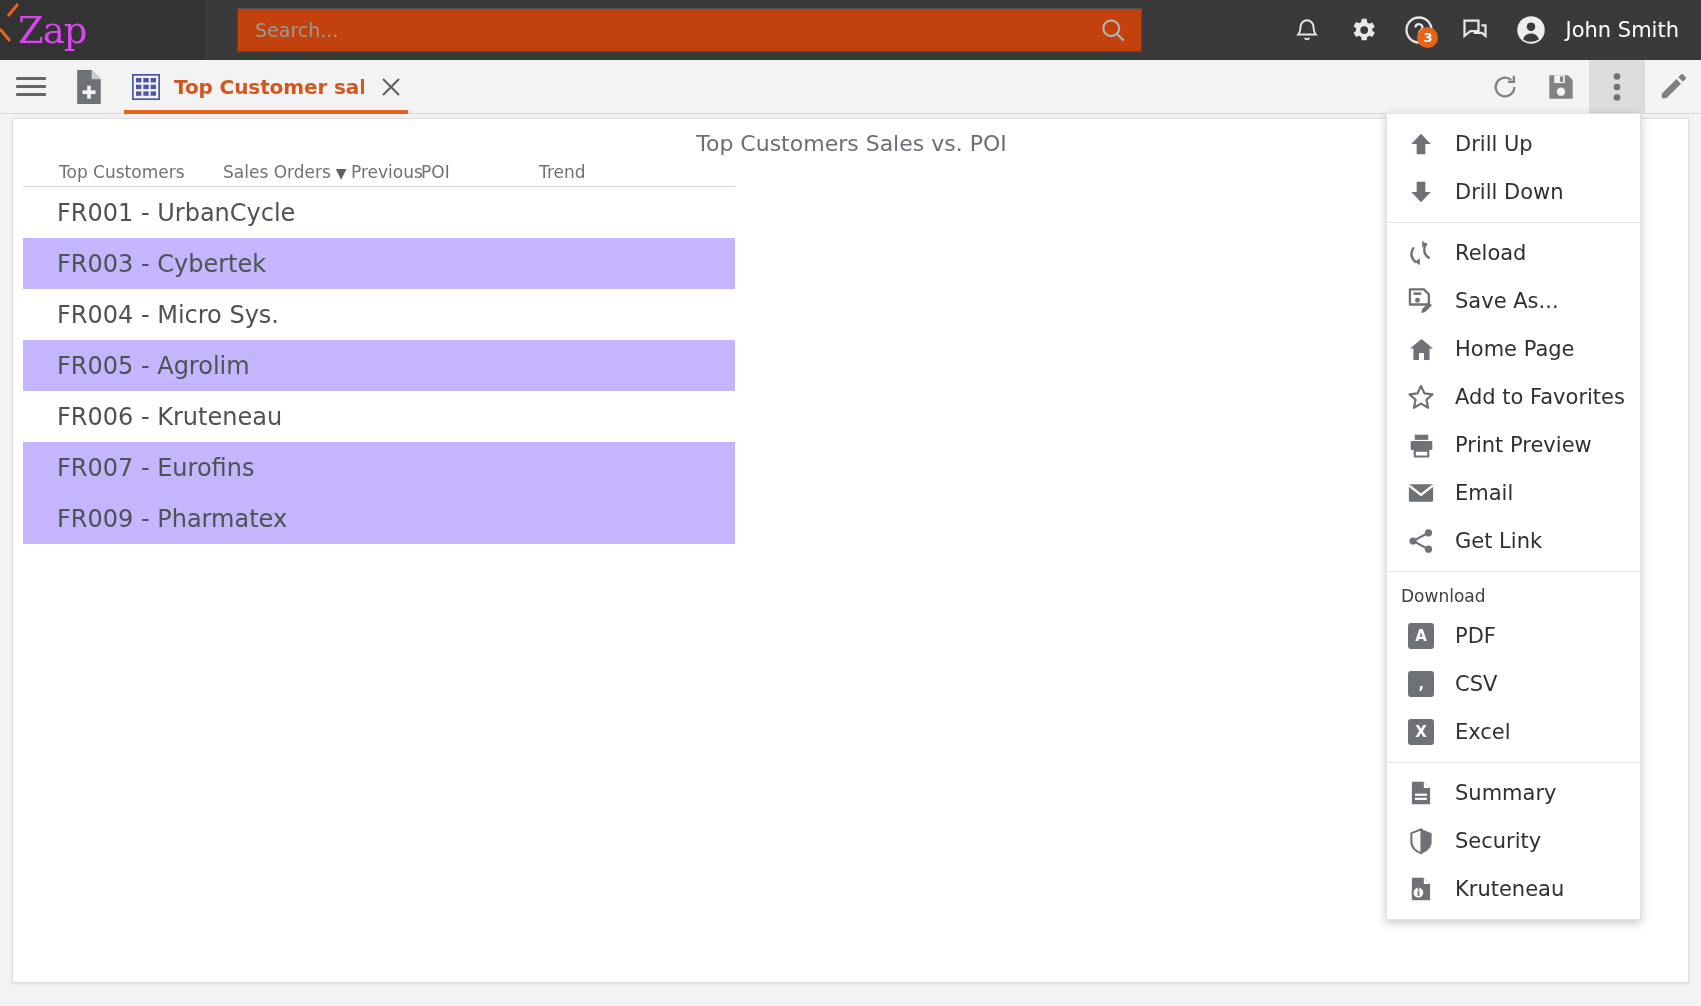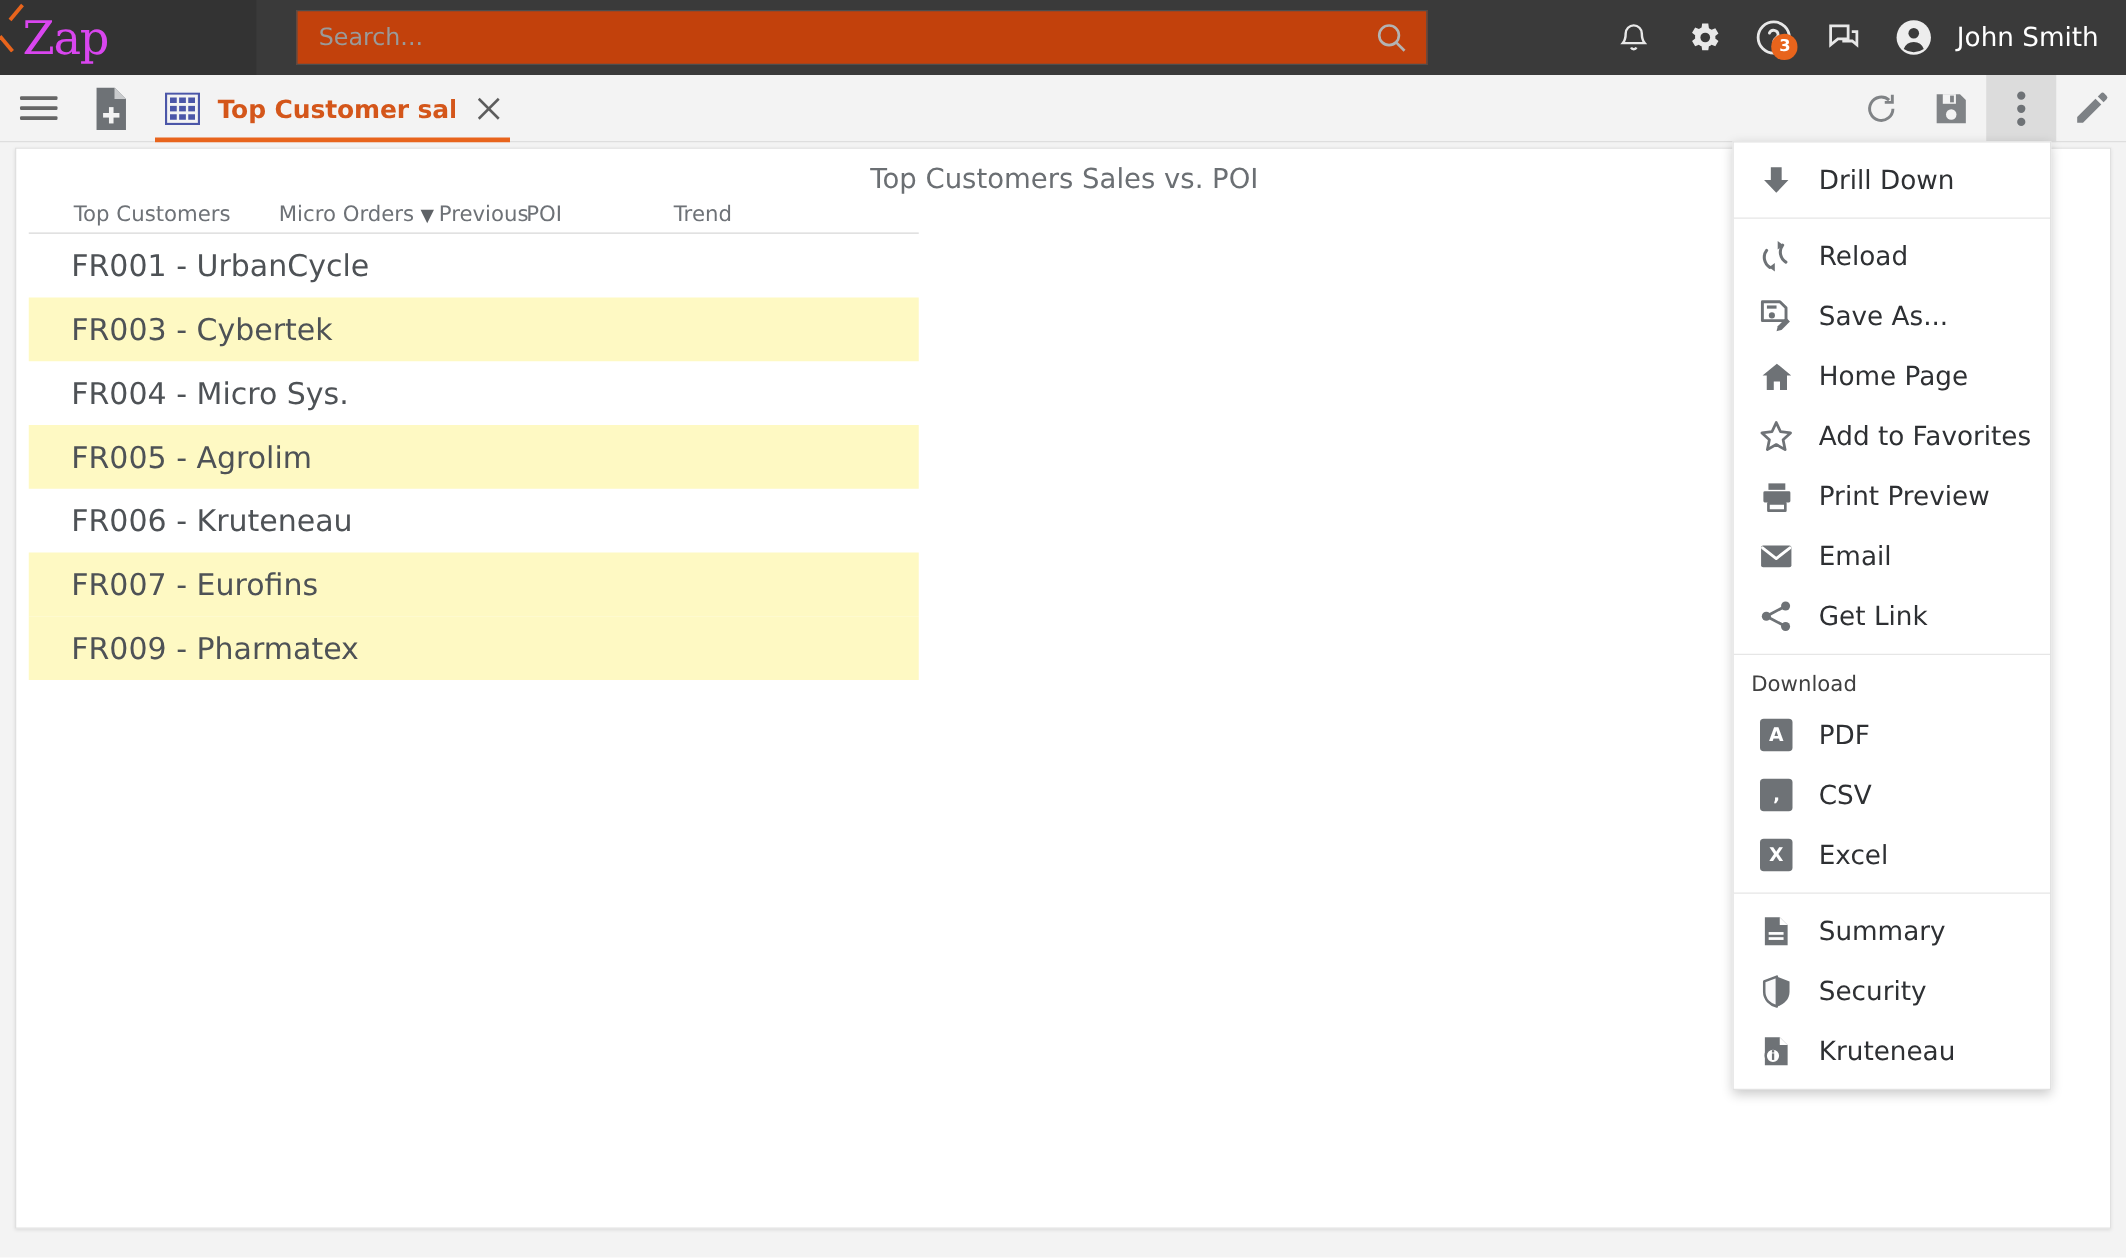--- a/index.html
+++ b/index.html
@@ -132,21 +132,21 @@
   .th.c-so    { width: 128px; }
   .th.c-prev  { width:  70px; }
   .th.c-poi   { width: 118px; }
   .th.c-trend { width: 100px; }
   .sort-caret { font-size: 14px; margin-left: 5px; color: #5e6266; }
 
   .trow {
     height: 51px; display: flex; align-items: center;
     color: #4e5256; font-size: 24px;
   }
-  .trow.alt { background: #fef9c3; }
+  .trow.alt { background: #c4b5fd; }
   .td-cust { width: 200px; padding-left: 34px; white-space: nowrap; }
   .td-so    { width: 128px; }
   .td-prev  { width: 70px; }
   .td-poi   { width: 118px; }
   .td-trend { width: 100px; }
 
   
   .menu {
     position: absolute; left: 1386px; top: 113px;
     width: 255px;
@@ -328,21 +328,21 @@
 <div class="page-bg"></div>
 
 <div class="panel">
 
   <div class="panel-title">Top Customers Sales vs. POI</div>
 
   <div class="tbl">
     <div class="tbl-head">
       <div class="th c-cust">Top Customers</div>
       <div class="th c-so">
-        <span>Micro Orders</span><span class="sort-caret">▼</span>
+        <span>Sales Orders</span><span class="sort-caret">▼</span>
       </div>
       <div class="th c-prev">Previous</div>
       <div class="th c-poi">POI</div>
       <div class="th c-trend">Trend</div>
     </div>
     <div id="tbody">
         <div class="trow">
           <div class="td-cust">FR001 - UrbanCycle</div>
           <div class="td-so"></div>
           <div class="td-prev"></div>
@@ -389,20 +389,28 @@
           <div class="td-so"></div>
           <div class="td-prev"></div>
           <div class="td-poi"></div>
           <div class="td-trend"></div>
         </div>
       </div>
   </div>
 </div>
 
 <div class="menu" id="context-menu">
+    <div class="mi">
+      <span class="mi-icon">
+        <svg width="26" height="26" viewBox="0 0 24 24" fill="#6e7276" stroke="none" stroke-width="0" stroke-linecap="round" stroke-linejoin="round">
+          <path d="M12 2.5L21 12h-5v9.5H8V12H3z"></path>
+        </svg>
+      </span>
+      <span class="mi-label">Drill Up</span>
+    </div>
     <div class="mi">
       <span class="mi-icon">
         <svg width="26" height="26" viewBox="0 0 24 24" fill="#6e7276" stroke="none" stroke-width="0" stroke-linecap="round" stroke-linejoin="round">
           <path d="M12 21.5L3 12h5V2.5h8V12h5z"></path>
         </svg>
       </span>
       <span class="mi-label">Drill Down</span>
     </div>
     <div class="m-sep"></div>
     <div class="mi">

